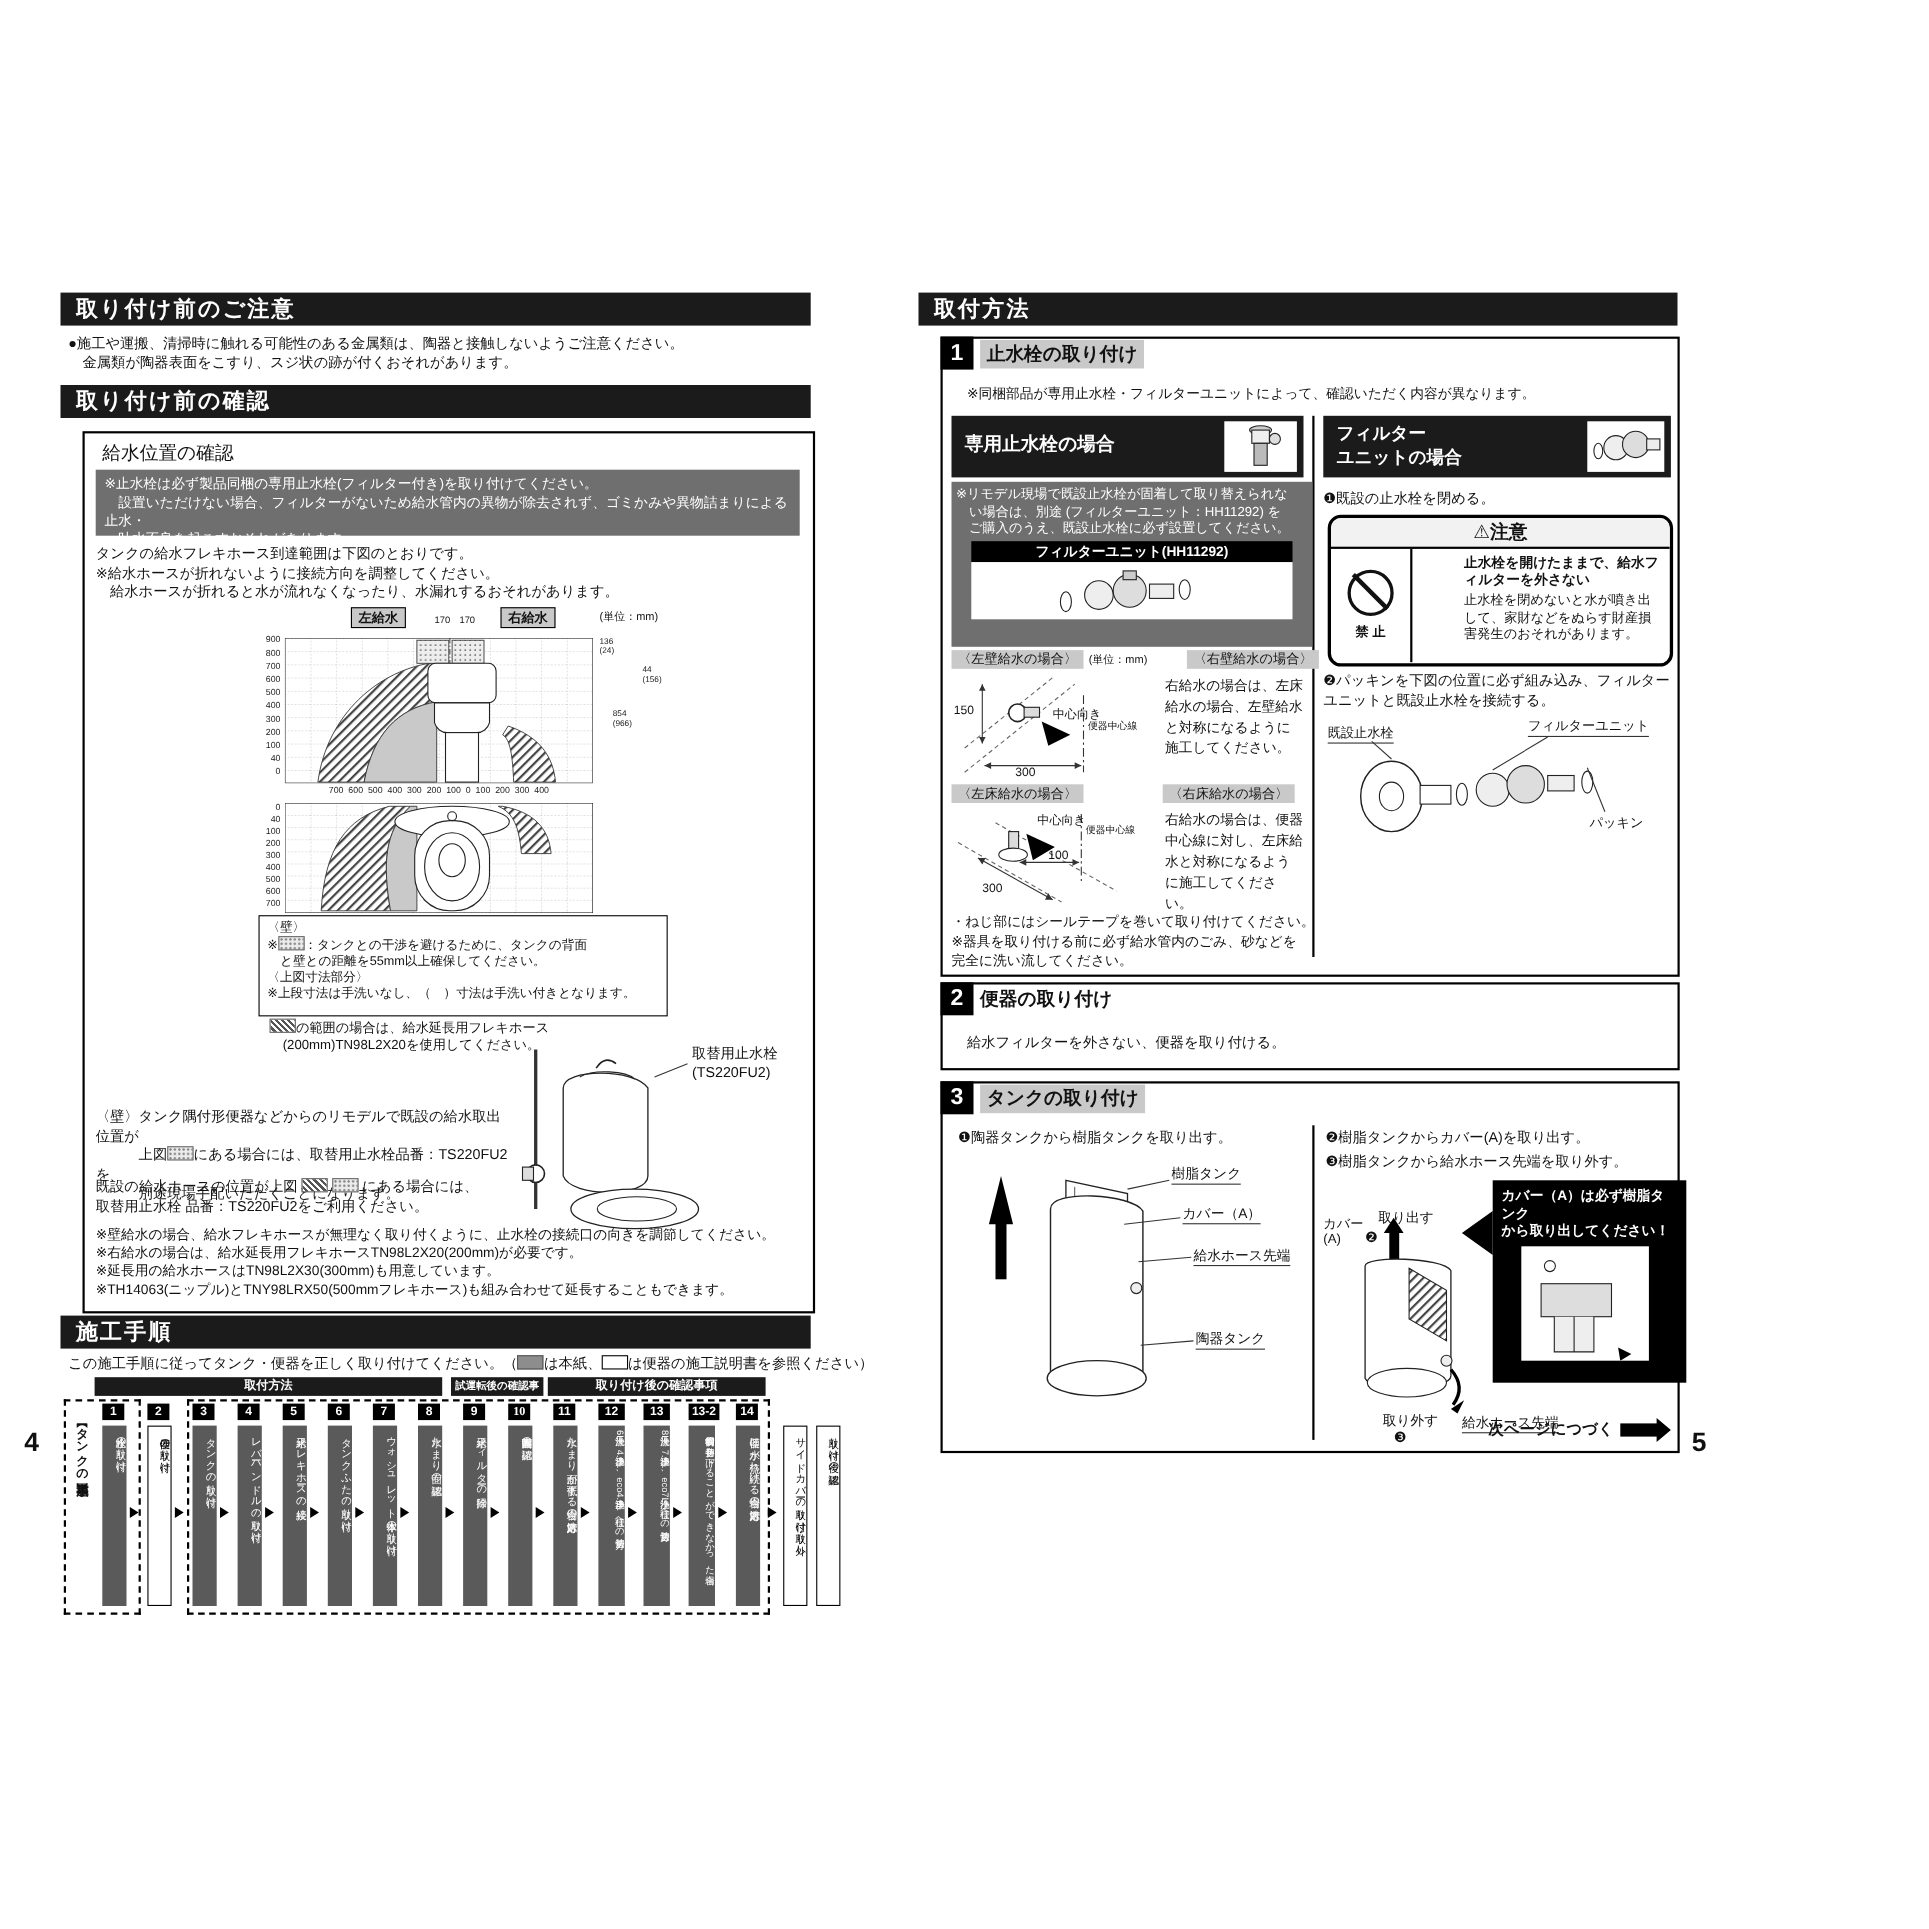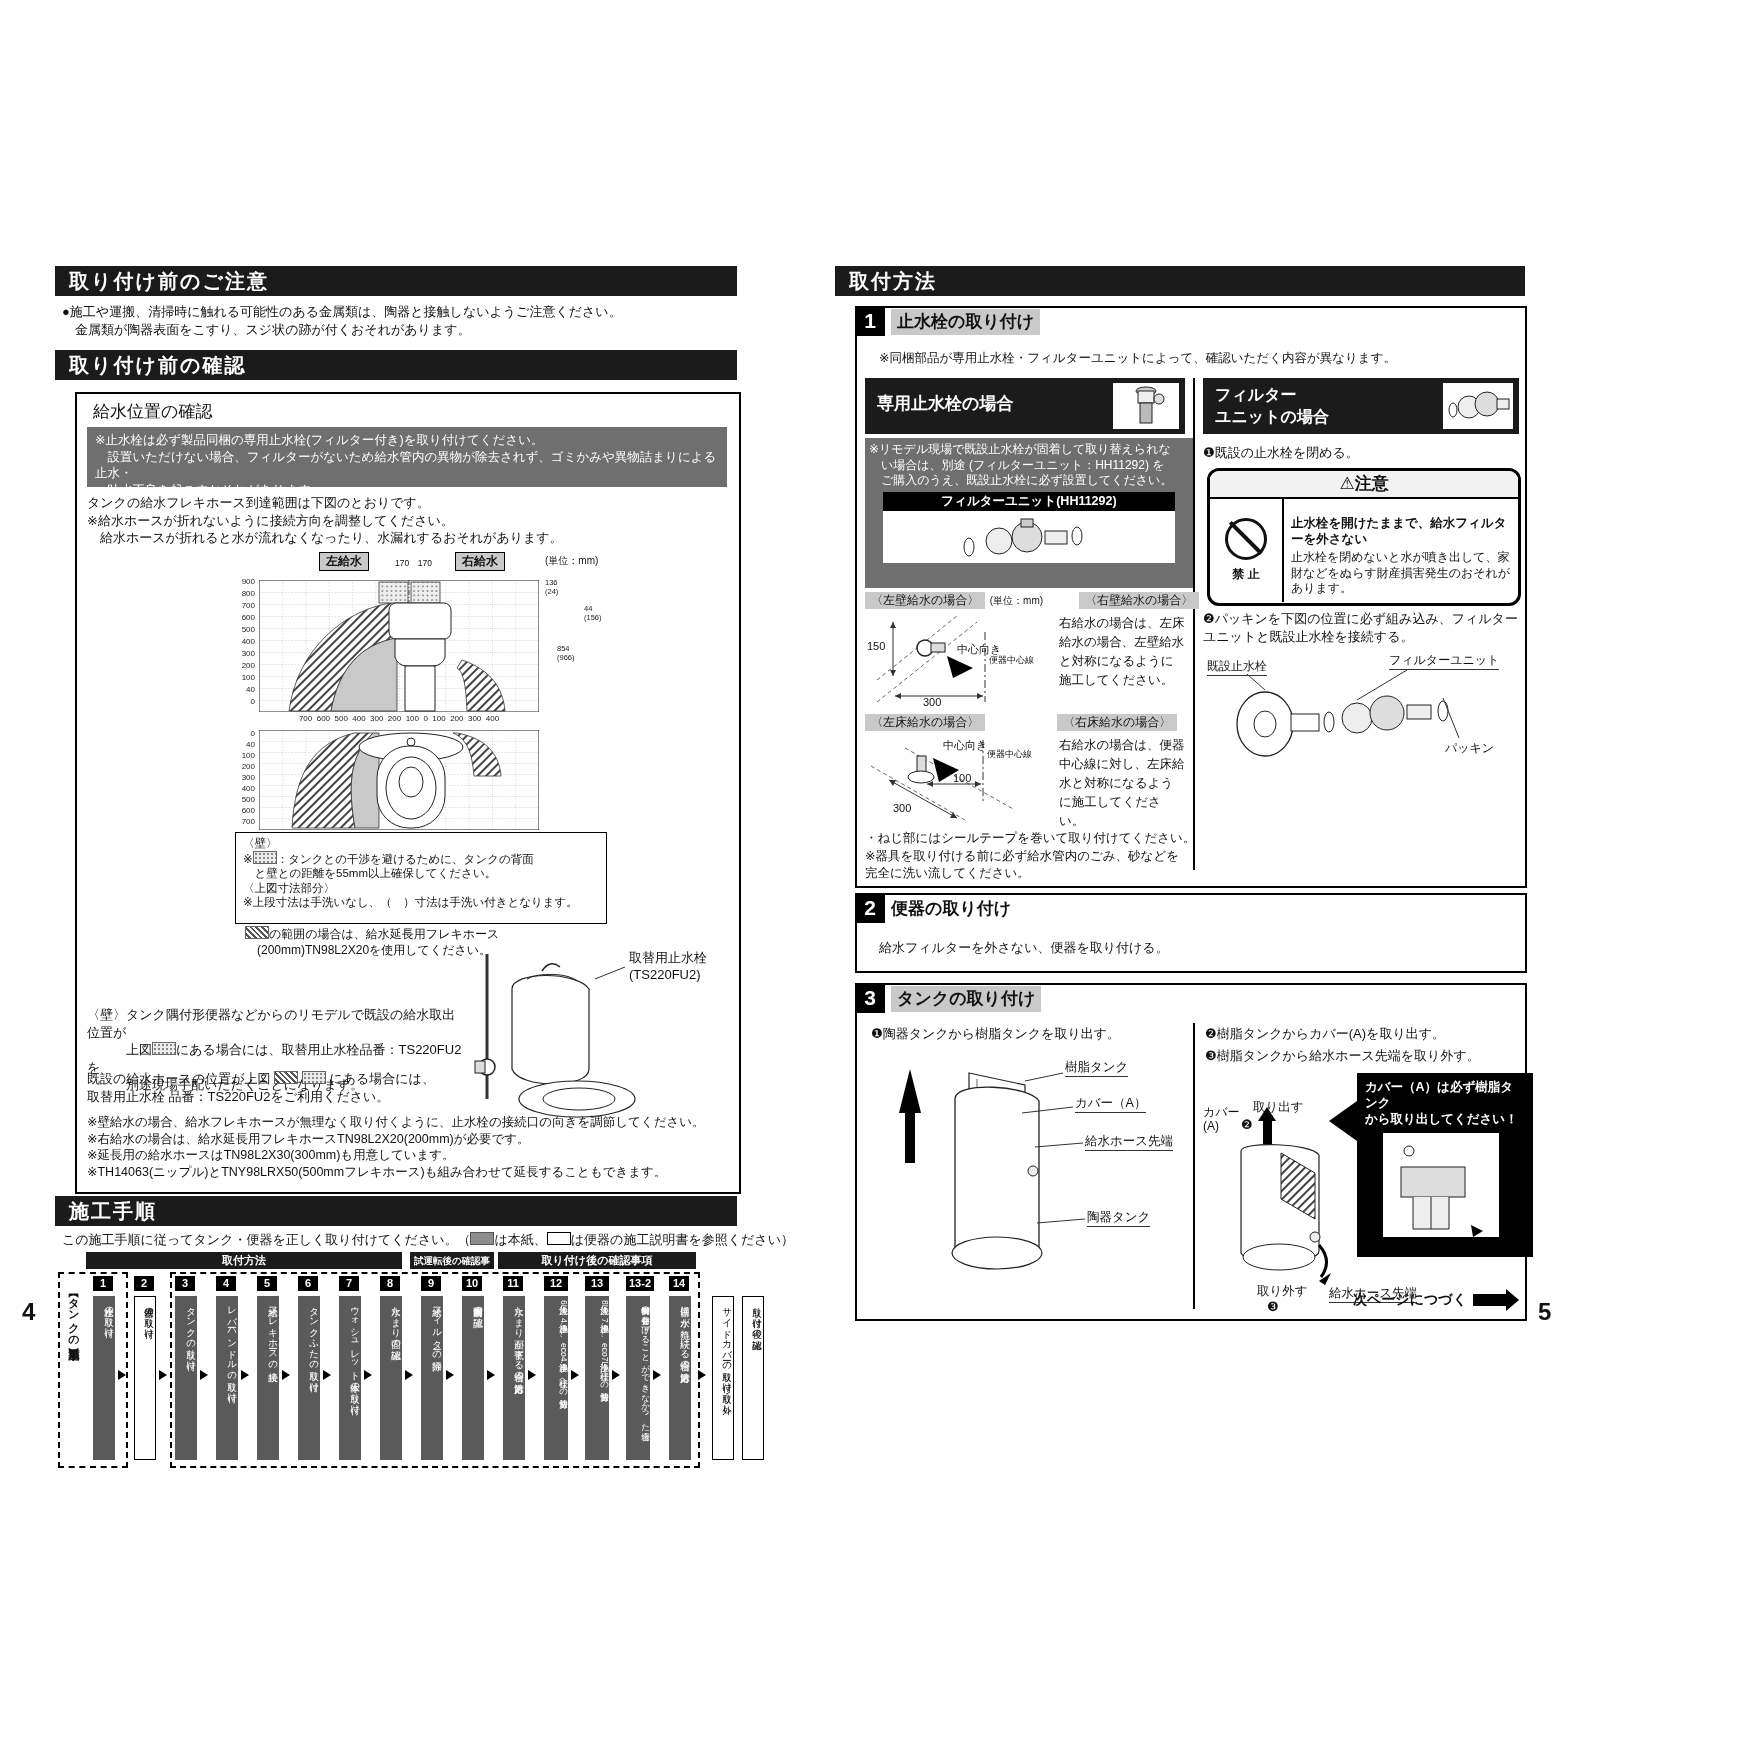--- a/index.html
+++ b/index.html
@@ -212,21 +212,21 @@
     <div class="abs num" style="left:199px;top:24px;width:20px;">5</div>
     <div class="abs bar" style="left:199px;top:44px;height:160px;">給水フレキホースの接続</div>
     <div class="abs num" style="left:240px;top:24px;width:20px;">6</div>
     <div class="abs bar" style="left:240px;top:44px;height:160px;">タンクふたの取り付け</div>
     <div class="abs num" style="left:281px;top:24px;width:20px;">7</div>
     <div class="abs bar" style="left:281px;top:44px;height:160px;">ウォシュレット本体の取り付け</div>
     <div class="abs num" style="left:322px;top:24px;width:20px;">8</div>
     <div class="abs bar" style="left:322px;top:44px;height:160px;">水たまり面の確認</div>
     <div class="abs num" style="left:363px;top:24px;width:20px;">9</div>
     <div class="abs bar" style="left:363px;top:44px;height:160px;">給水フィルターの掃除</div>
-    <div class="abs num" style="left:404px;top:24px;width:20px;">10</div>
+    <div class="abs num" style="left:404px;top:24px;width:20px;font-family:Liberation Serif, serif;">10</div>
     <div class="abs bar" style="left:404px;top:44px;height:160px;">陶器裏面の確認</div>
     <div class="abs num" style="left:445px;top:24px;width:20px;">11</div>
     <div class="abs bar" style="left:445px;top:44px;height:160px;">水たまり面が低下する場合の対応方法</div>
     <div class="abs num" style="left:486px;top:24px;width:24px;">12</div>
     <div class="abs bar" style="left:486px;top:44px;height:160px;width:24px;font-size:8.5px;line-height:9.5px;">大洗浄6L、小洗浄4.8L、eco小洗浄4.6L仕様への切替方法</div>
     <div class="abs num" style="left:527px;top:24px;width:24px;">13</div>
     <div class="abs bar" style="left:527px;top:44px;height:160px;width:24px;font-size:8.5px;line-height:9.5px;">大洗浄8L、小洗浄7.5L、eco小洗浄7L仕様への切替方法</div>
     <div class="abs num" style="left:568px;top:24px;width:28px;">13-2</div>
     <div class="abs bar" style="left:568px;top:44px;height:160px;width:24px;font-size:8.5px;line-height:9.5px;">制御筒横の切替弁を下げることができなかった場合</div>
     <div class="abs num" style="left:611px;top:24px;width:20px;">14</div>
@@ -354,21 +354,21 @@
     </div>
     <div class="abs" style="left:346px;top:136px;font-size:13px;">❶既設の止水栓を閉める。</div>
 
     <div class="abs cau" style="left:350px;top:160px;width:308px;height:132px;">
       <div class="cauhead"><span>⚠</span><span>注意</span></div>
       <div style="display:flex;height:103px;">
         <div style="width:72px;border-right:2px solid #000;display:flex;flex-direction:column;align-items:center;justify-content:center;">
           <div class="noicon"></div>
           <div style="font-size:12px;font-weight:bold;margin-top:6px;">禁 止</div>
         </div>
-        <div style="flex:1;padding:16px 7px;">
+        <div style="flex:1;padding:4px 7px;margin-left:40px;">
           <div style="font-size:12.5px;font-weight:bold;line-height:16px;">止水栓を開けたままで、給水フィルターを外さない</div>
           <div style="font-size:12px;line-height:15.5px;margin-top:3px;">止水栓を閉めないと水が噴き出して、家財などをぬらす財産損害発生のおそれがあります。</div>
         </div>
       </div>
     </div>
 
     <div class="abs" style="left:346px;top:302px;width:316px;font-size:13px;line-height:18px;">❷パッキンを下図の位置に必ず組み込み、フィルターユニットと既設止水栓を接続する。</div>
 
     <div class="abs" style="left:350px;top:344px;width:310px;height:130px;">
       <svg width="310" height="130" viewBox="0 0 310 130">

